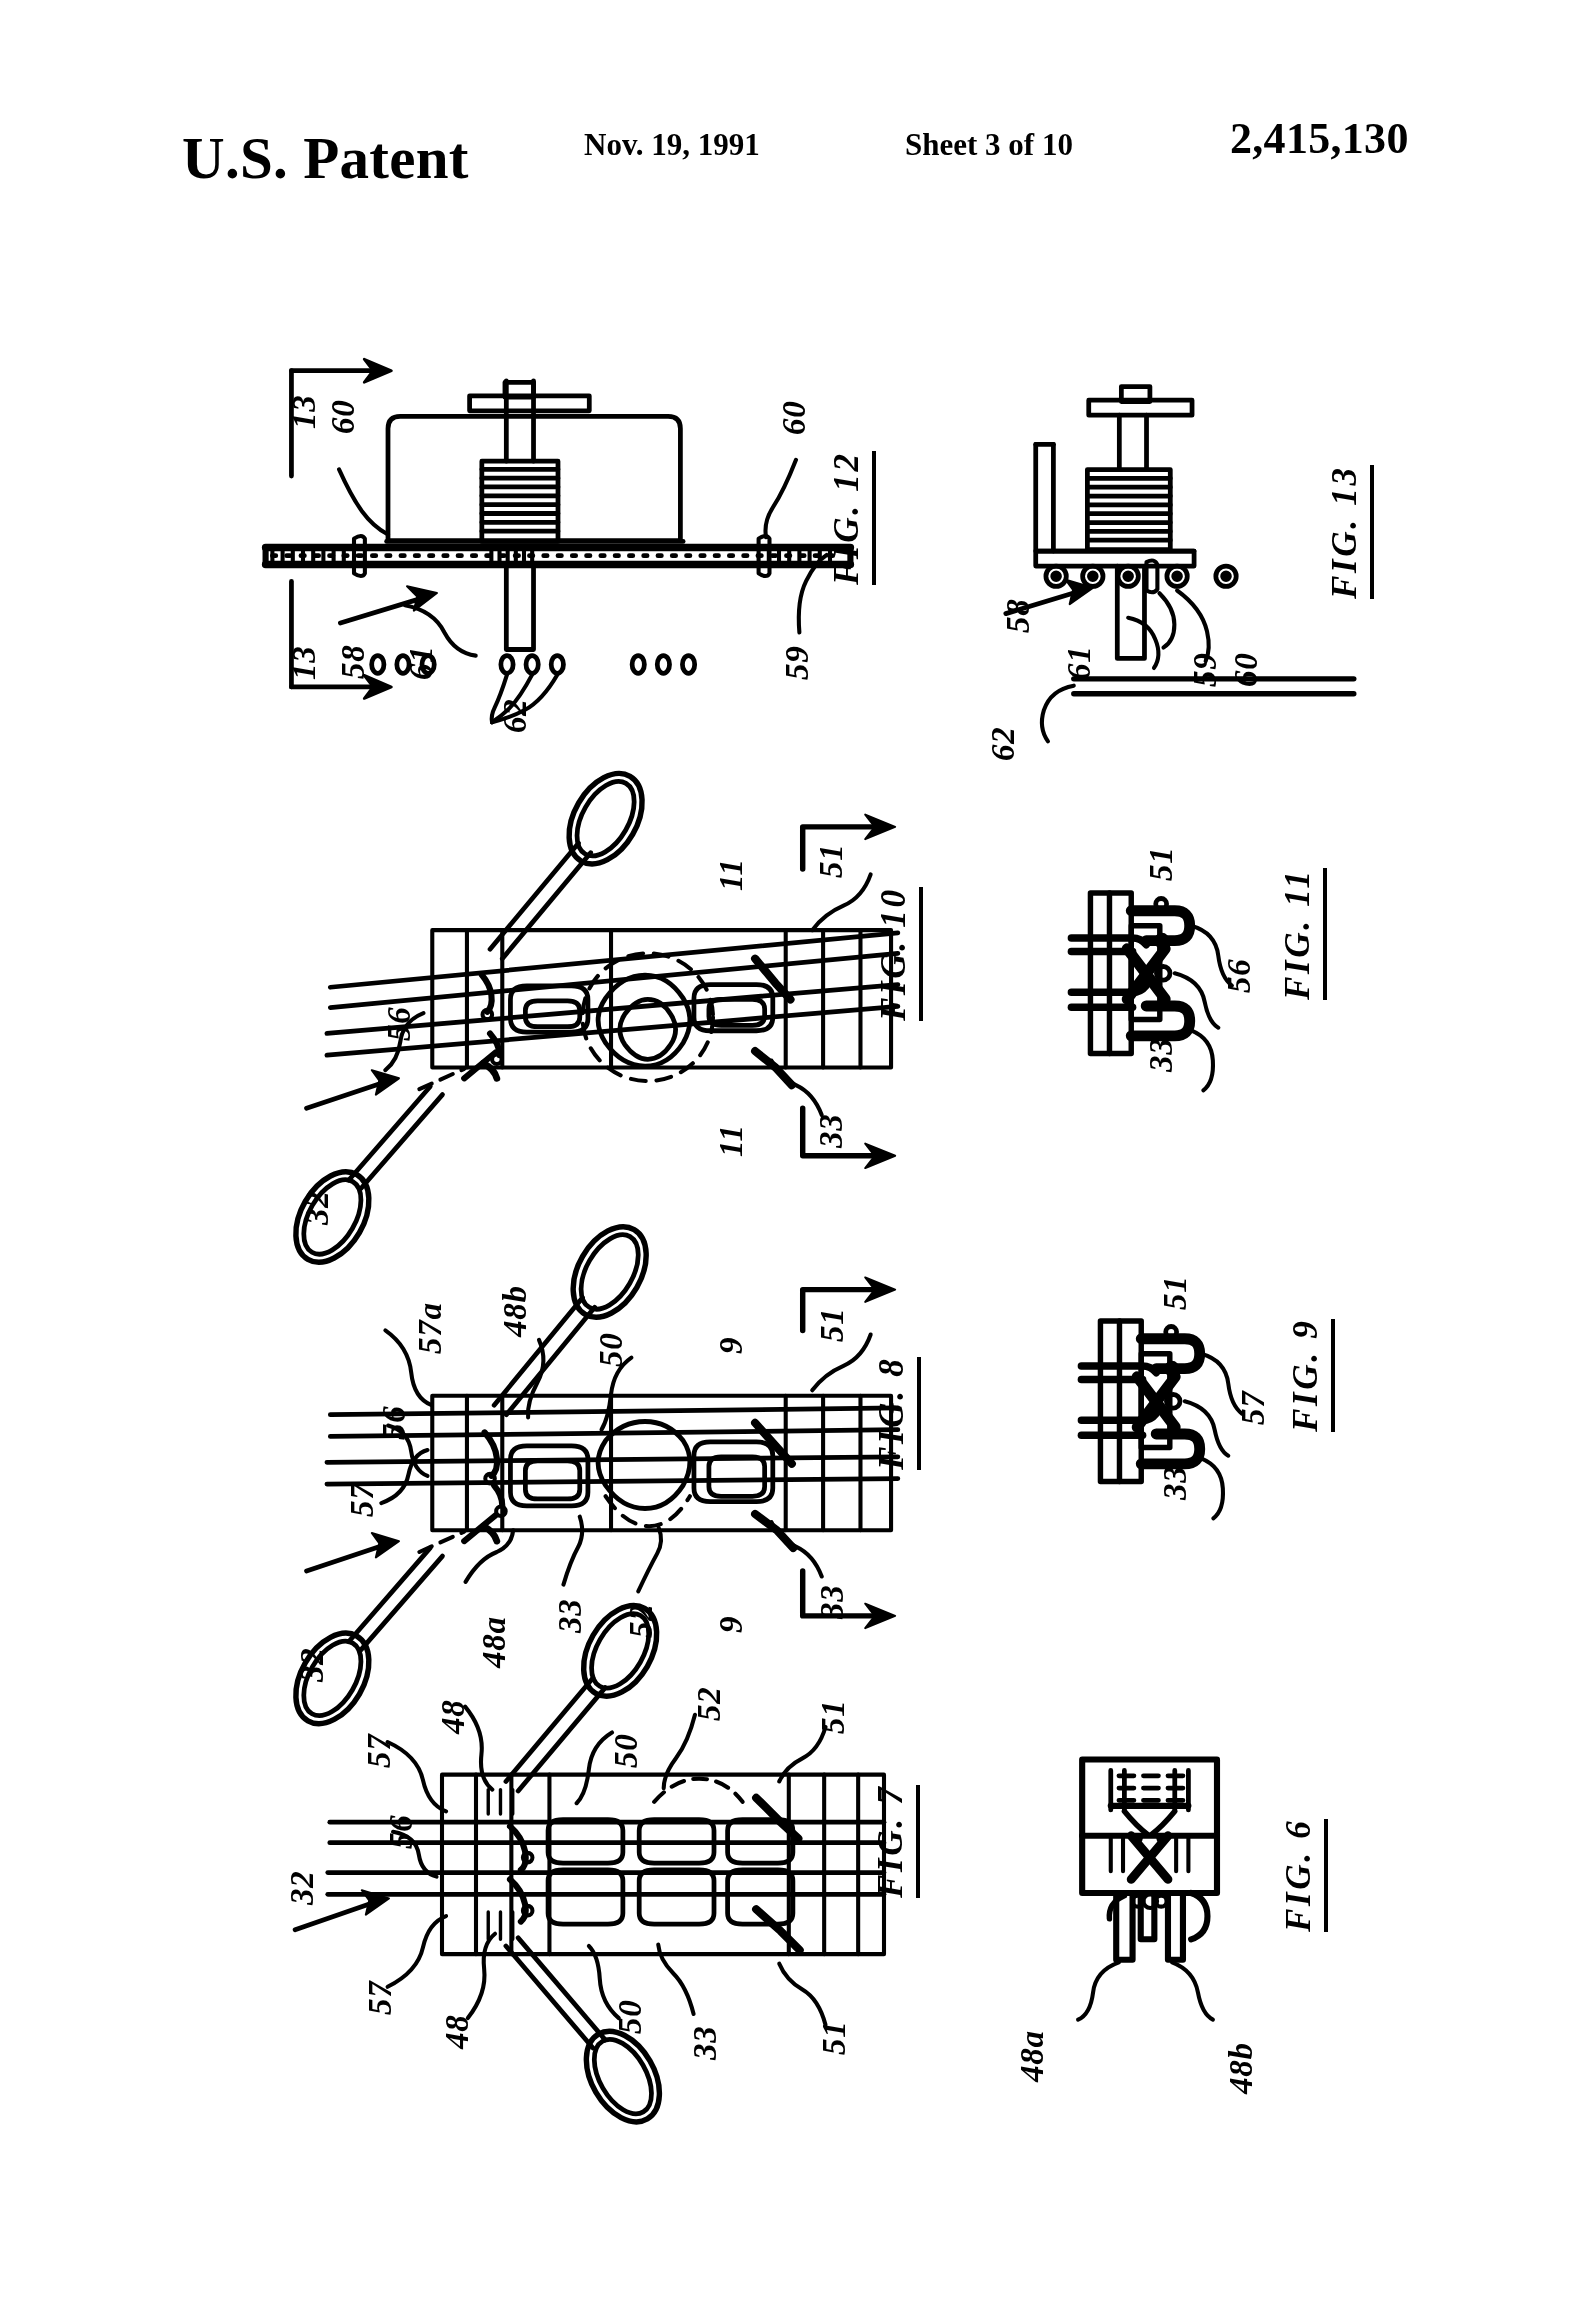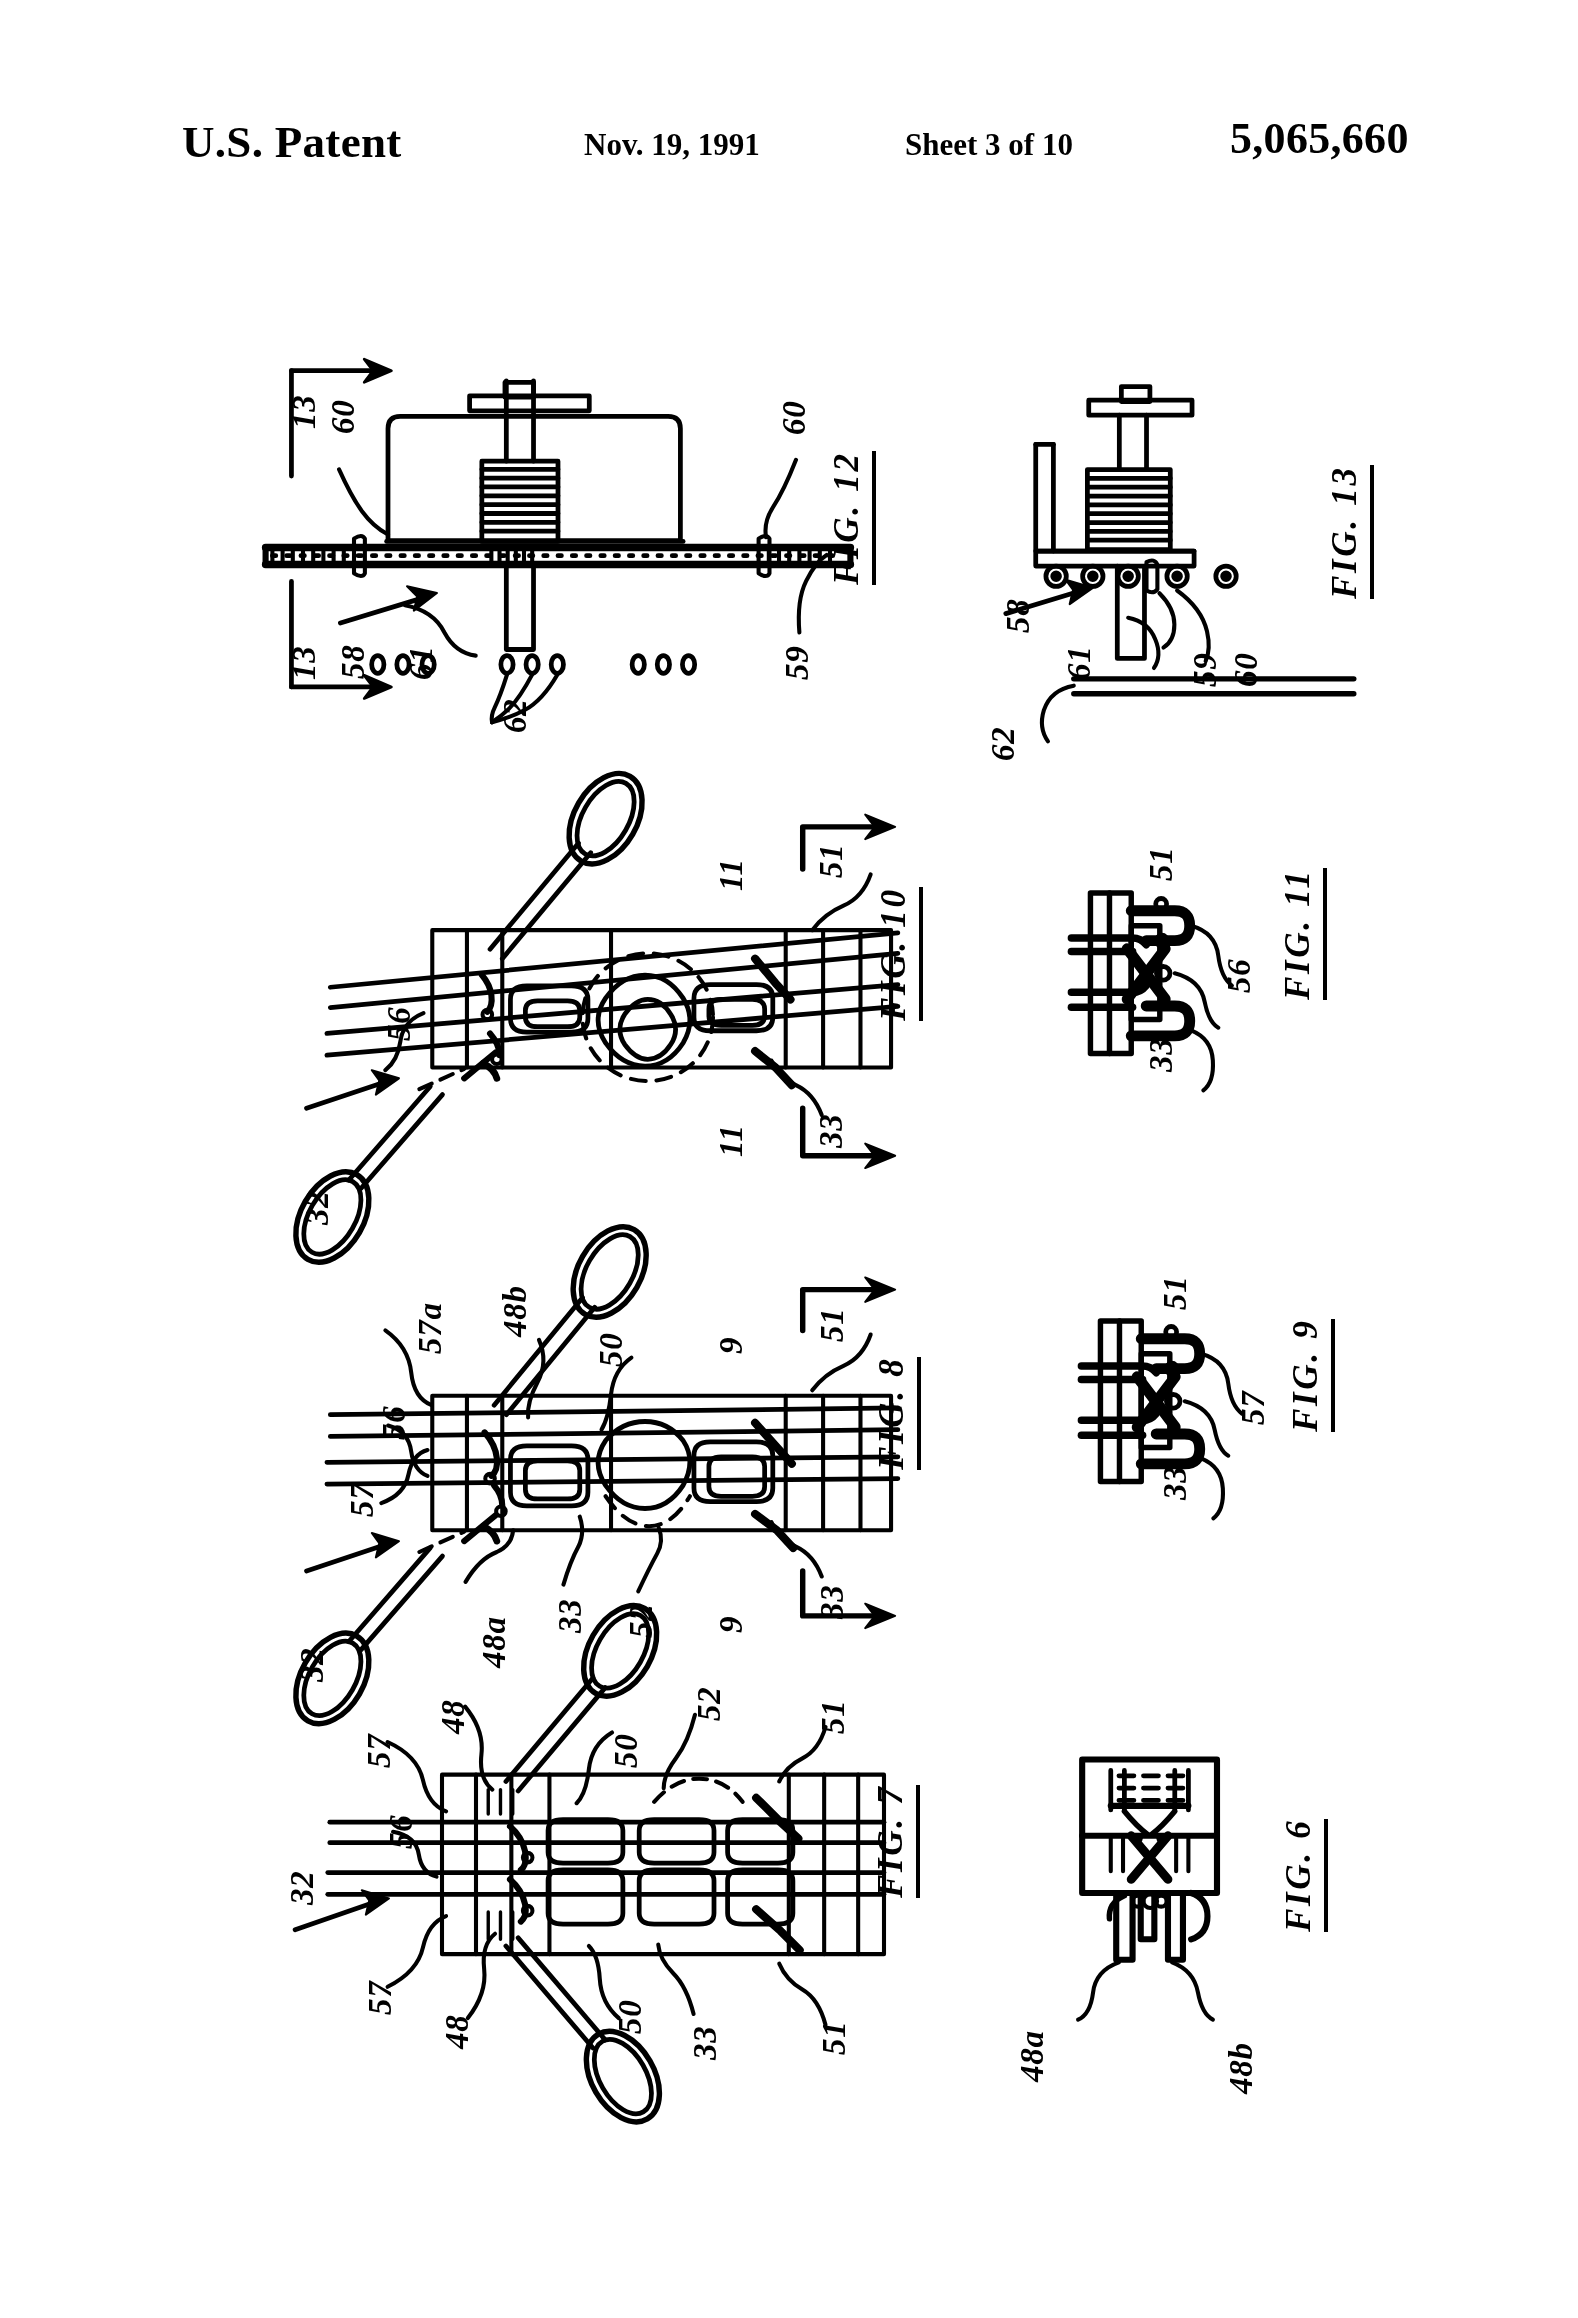--- a/index.html
+++ b/index.html
@@ -3,21 +3,21 @@
 <meta charset="utf-8">
 <style>
   html,body{margin:0;padding:0;background:#ffffff;}
   body{
     width:1578px;height:2319px;position:relative;overflow:hidden;
     font-family:"Liberation Serif", serif; color:#000;
   }
   
   .hdr{position:absolute;top:0;left:0;width:1578px;height:204px;}
   .hdr span{position:absolute;white-space:nowrap;font-weight:bold;color:#000;}
-  .h-office{left:182px;top:116px;font-size:45px;letter-spacing:0.3px;}
+  .h-office{left:182px;top:124px;font-size:59px;letter-spacing:0.3px;}
   .h-date{left:584px;top:127px;font-size:31px;}
   .h-sheet{left:905px;top:127px;font-size:31px;}
   .h-num{left:1230px;top:113px;font-size:44px;letter-spacing:0.3px;}
 
   
   .sheet{position:absolute;left:0;top:0;width:1578px;height:2319px;}
   svg.fig{position:absolute;overflow:visible;}
 
   
   .rot{
@@ -29,21 +29,21 @@
   .cap{font-size:35px;letter-spacing:2.7px;}
   .cap .ul{border-bottom:4.1px solid #000;padding-bottom:5.4px;display:inline-block;}
 </style>
 </head>
 <body>
 
 <div class="hdr">
   <span class="h-office">U.S. Patent</span>
   <span class="h-date">Nov. 19, 1991</span>
   <span class="h-sheet">Sheet 3 of 10</span>
-  <span class="h-num">5,065,660</span>
+  <span class="h-num">2,415,130</span>
 </div>
 
 <div class="sheet">
 
 <svg class="fig" style="left:252px;top:340px;" width="612" height="381" viewBox="0 0 900 560">
   <g fill="none" stroke="#000" stroke-width="7" stroke-linecap="round" stroke-linejoin="round">
 
     <path d="M 58 45 L 58 200"></path>
     <path d="M 58 45 L 185 45"></path>
     <path d="M 165 28 L 205 45 L 165 62 L 178 45 Z" fill="#000" stroke-width="4"></path>

